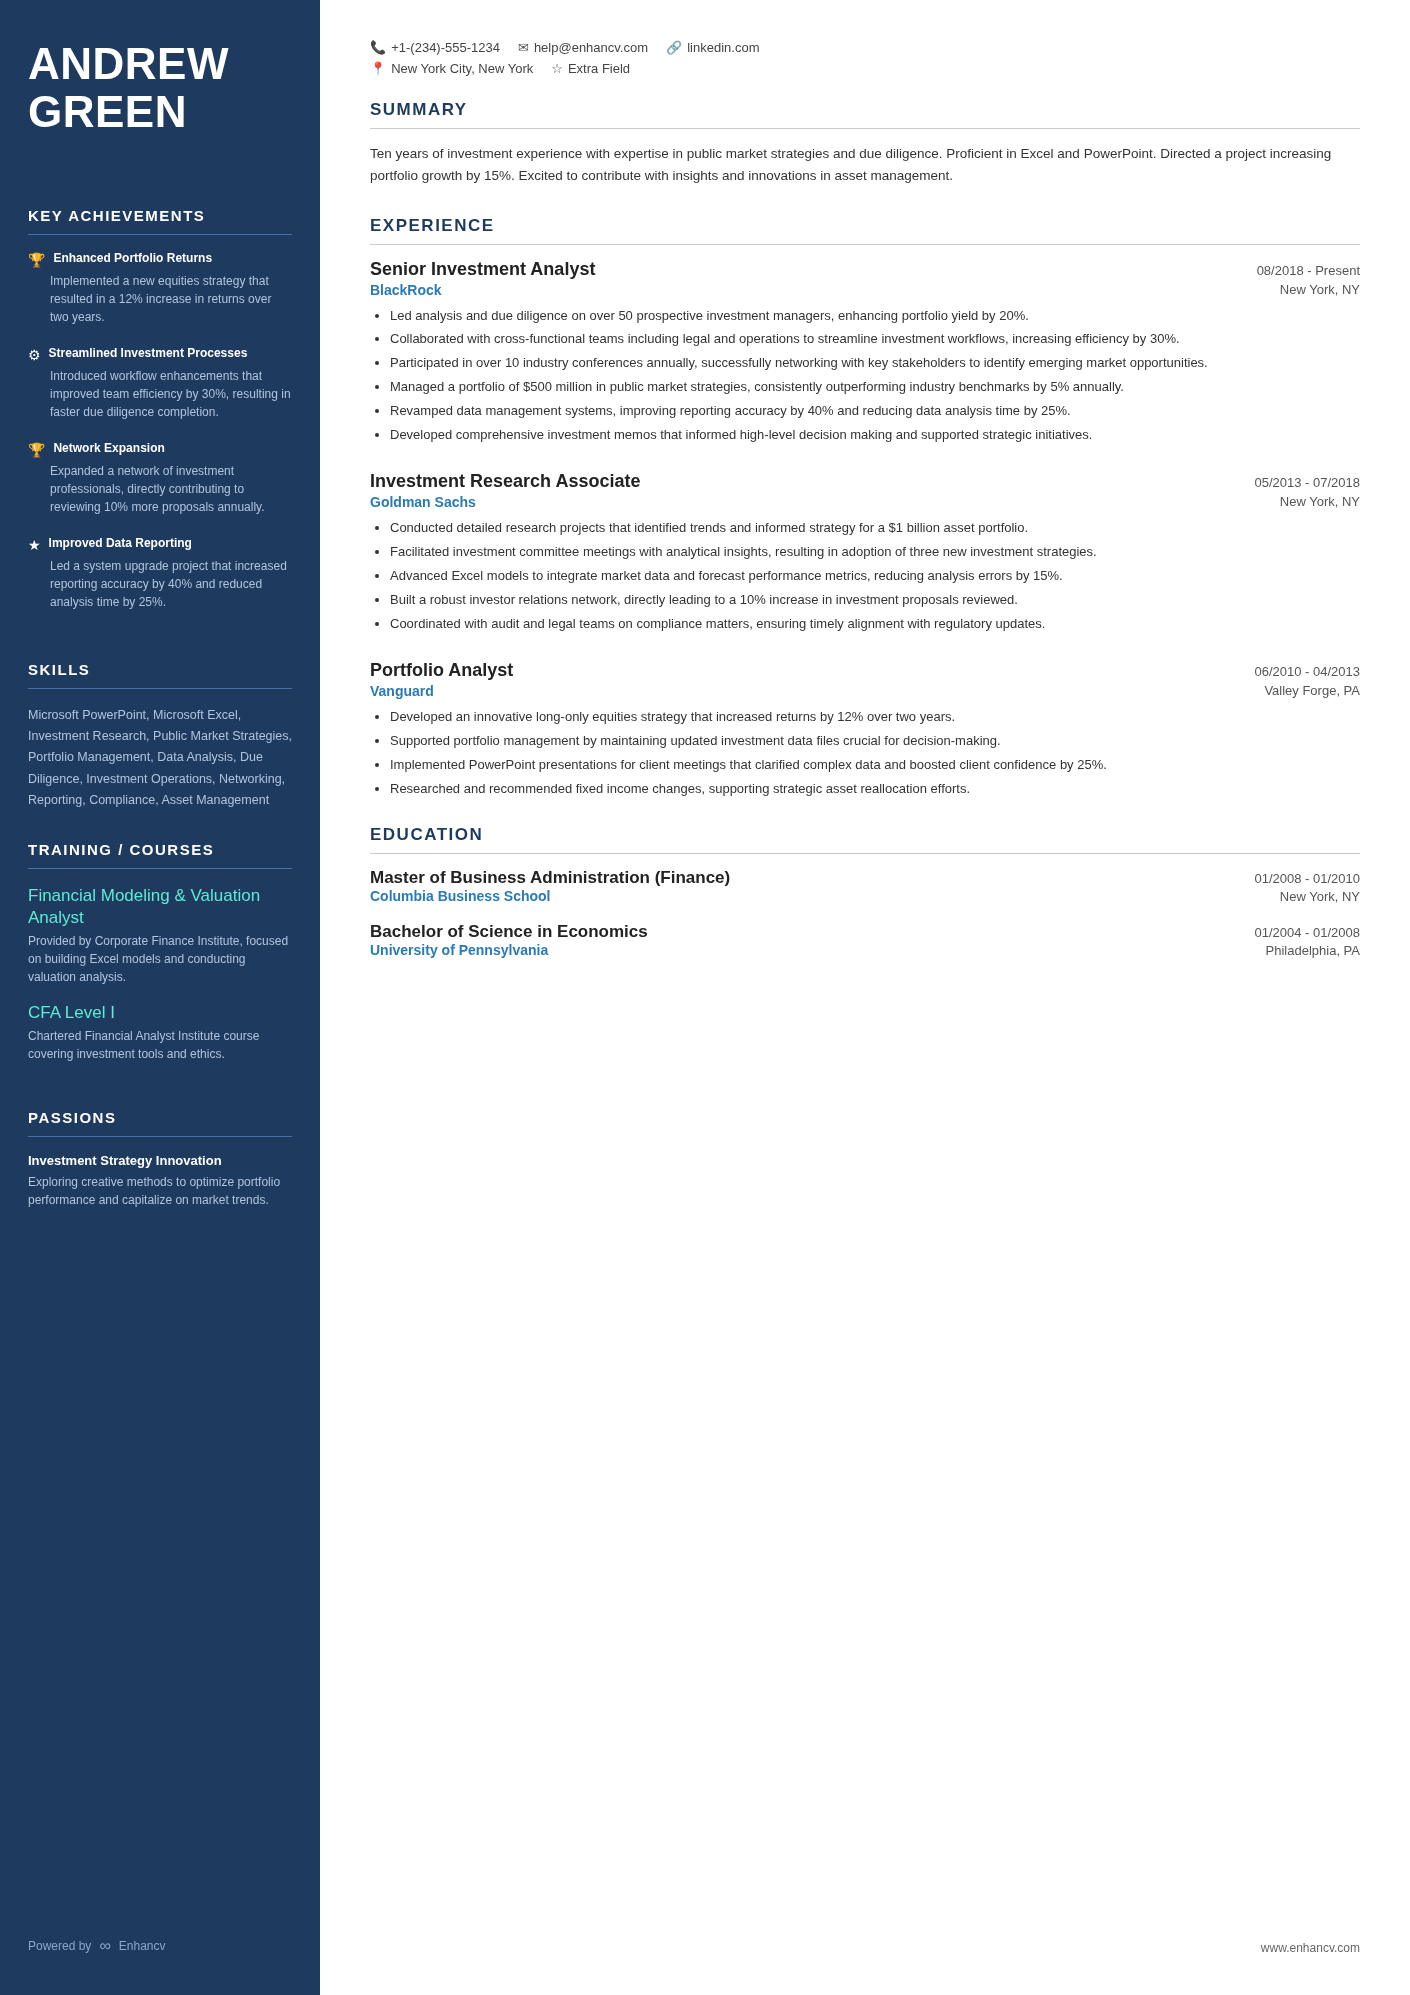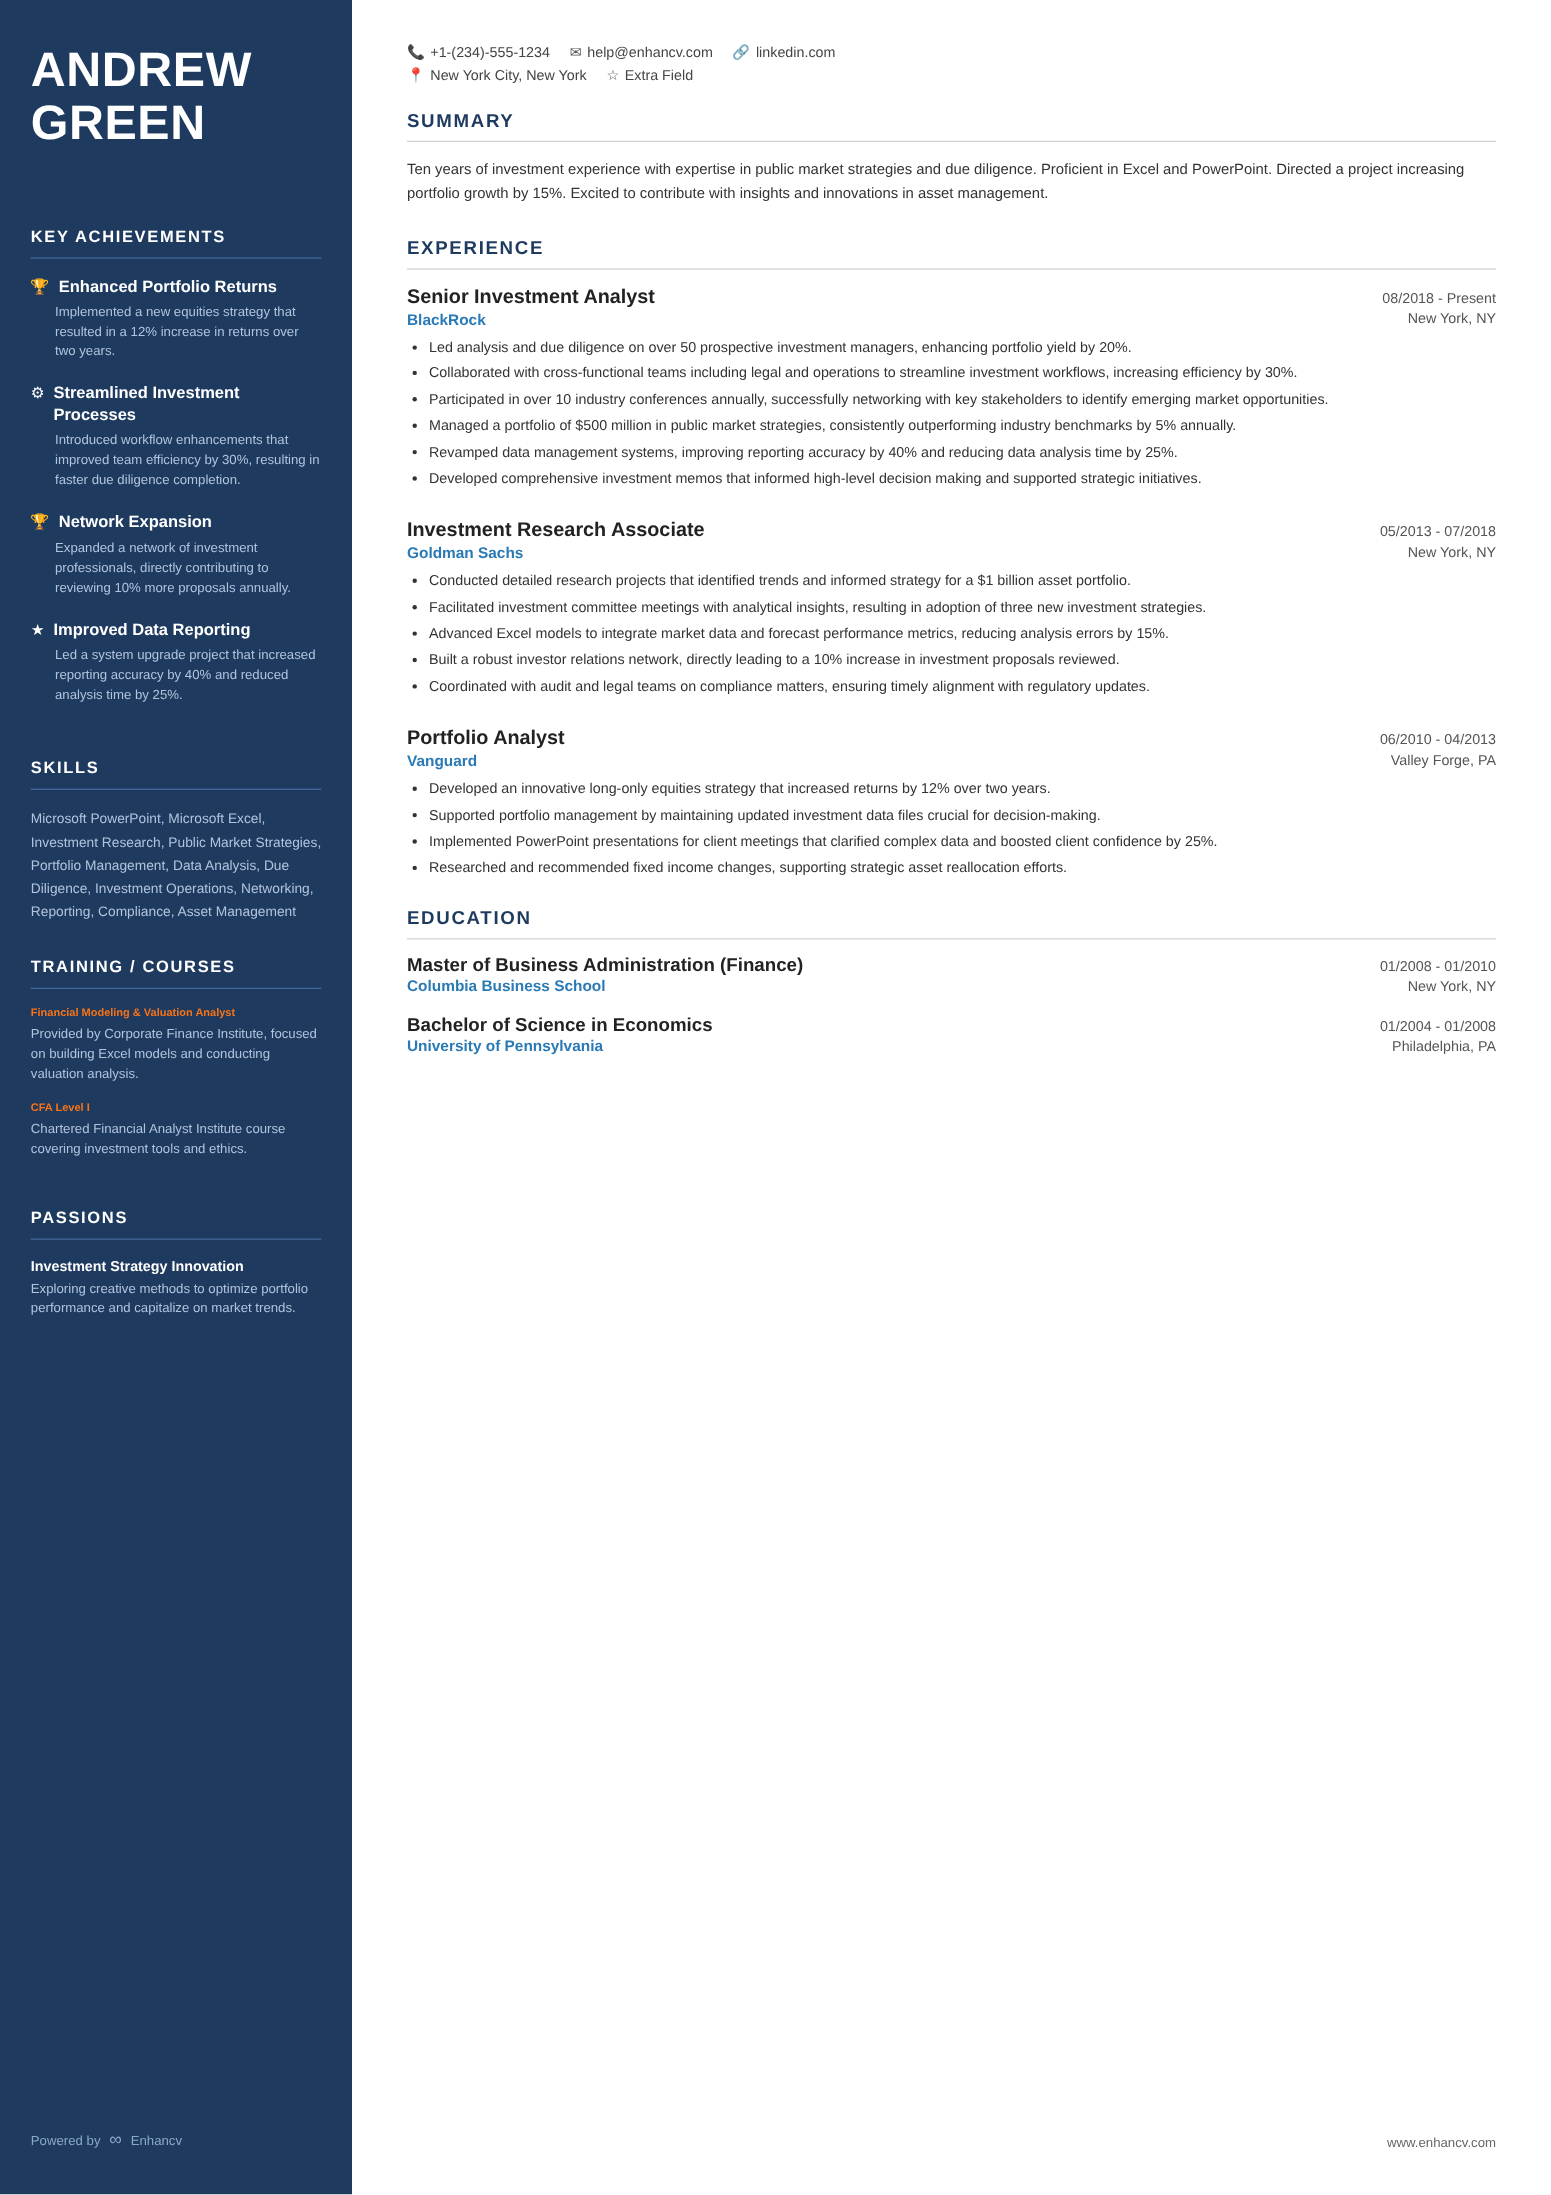--- a/index.html
+++ b/index.html
@@ -53,21 +53,21 @@
     }
 
     .achievement-icon {
       font-size: 14px;
       margin-top: 1px;
       flex-shrink: 0;
       color: #fff;
     }
 
     .achievement-title {
-      font-size: 15px;
+      font-size: 12px;
       font-weight: 700;
       color: #fff;
       line-height: 1.3;
     }
 
     .achievement-desc {
       font-size: 12px;
       color: #b0c4de;
       line-height: 1.5;
       padding-left: 22px;
@@ -77,23 +77,23 @@
       font-size: 12.5px;
       color: #b0c4de;
       line-height: 1.7;
     }
 
     .training-item {
       margin-bottom: 16px;
     }
 
     .training-title {
-      font-size: 10px;
-      font-weight: 700;
-      color: #f97316;
+      font-size: 17px;
+      font-weight: 400;
+      color: #5eead4;
       line-height: 1.3;
       margin-bottom: 3px;
     }
 
     .training-desc {
       font-size: 12px;
       color: #b0c4de;
       line-height: 1.5;
     }
 

